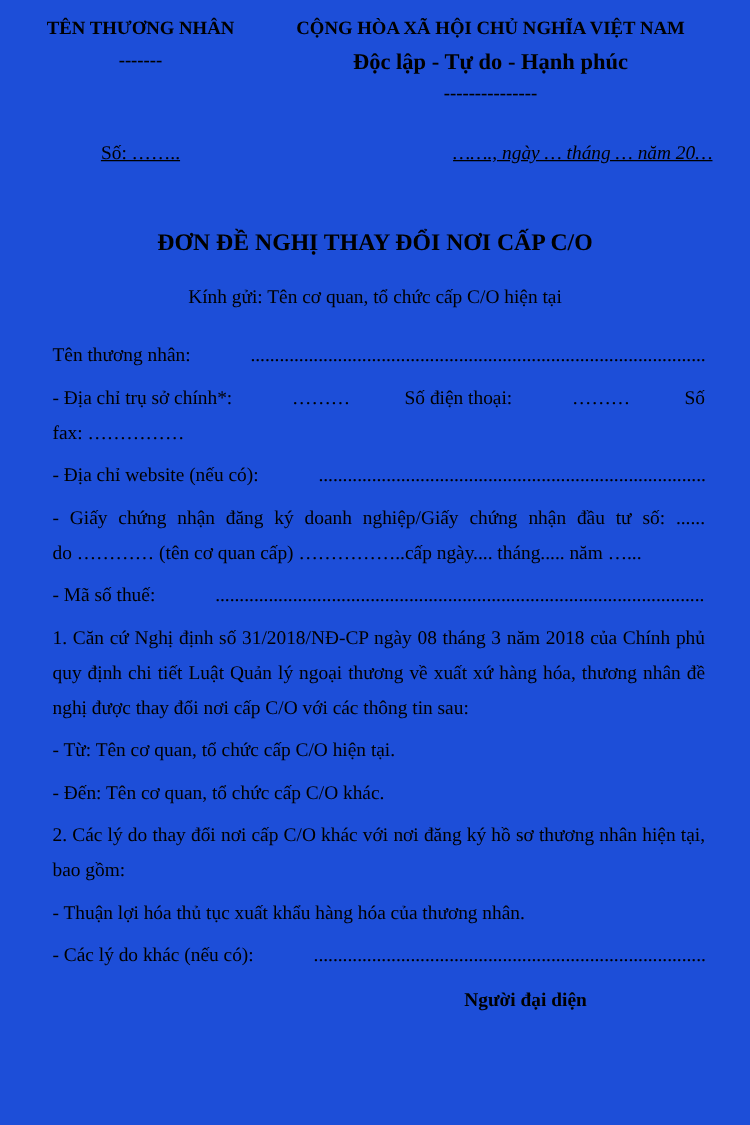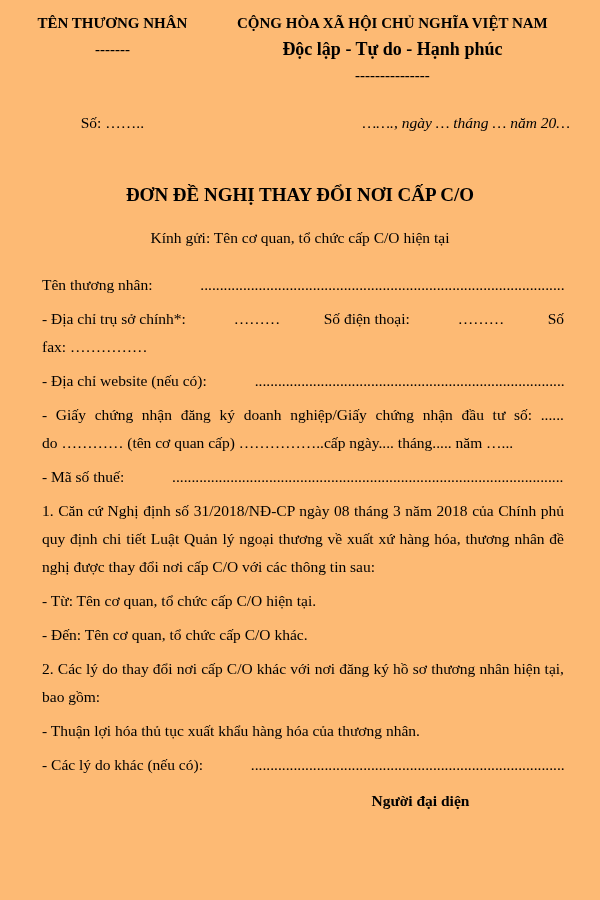--- a/index.html
+++ b/index.html
@@ -1,38 +1,38 @@
 <!DOCTYPE html>
 <html><head>
 <meta charset="utf-8">
 <style>
   html, body { margin: 0; padding: 0; background: #ffffff; }
   .page {
     position: relative;
     width: 600px;
     height: 900px;
-    background: #fdba74;
+    background: #1d4ed8;
     color: #000000;
     font-family: "Liberation Serif", "DejaVu Serif", serif;
     font-size: 15.5px;
     overflow: hidden;
     box-sizing: border-box;
   }
   .b { font-weight: bold; }
   .i { font-style: italic; }
 
   
   .hdr { display: flex; padding: 10px 20px 0 20px; }
   .hcol { text-align: center; }
   .hcol-l { width: 33%; }
   .hcol-r { width: 67%; }
   .hline { line-height: 26px; font-size: 15px; }
   .motto { font-size: 18px; }
 
-  .hdr2 { display: flex; padding: 0 20px; margin-top: 22px; }
+  .hdr2 { display: flex; padding: 0 20px; margin-top: 22px; text-decoration: underline; }
   .hdr2 .num { width: 33%; text-align: center; line-height: 26px; font-size: 15.5px; }
   .hdr2 .date { width: 67%; text-align: right; padding-right: 10px; box-sizing: border-box; line-height: 26px; font-size: 15.5px; }
 
   
   .title { text-align: center; font-weight: bold; font-size: 19px; margin-top: 46px; line-height: 26px; }
   .salut { text-align: center; font-size: 15.5px; margin-top: 17px; line-height: 26px; }
 
   
   .content { padding: 14px 36px 0 42px; }
   .line { margin: 6px 0; line-height: 28px; gap: 44px; }

